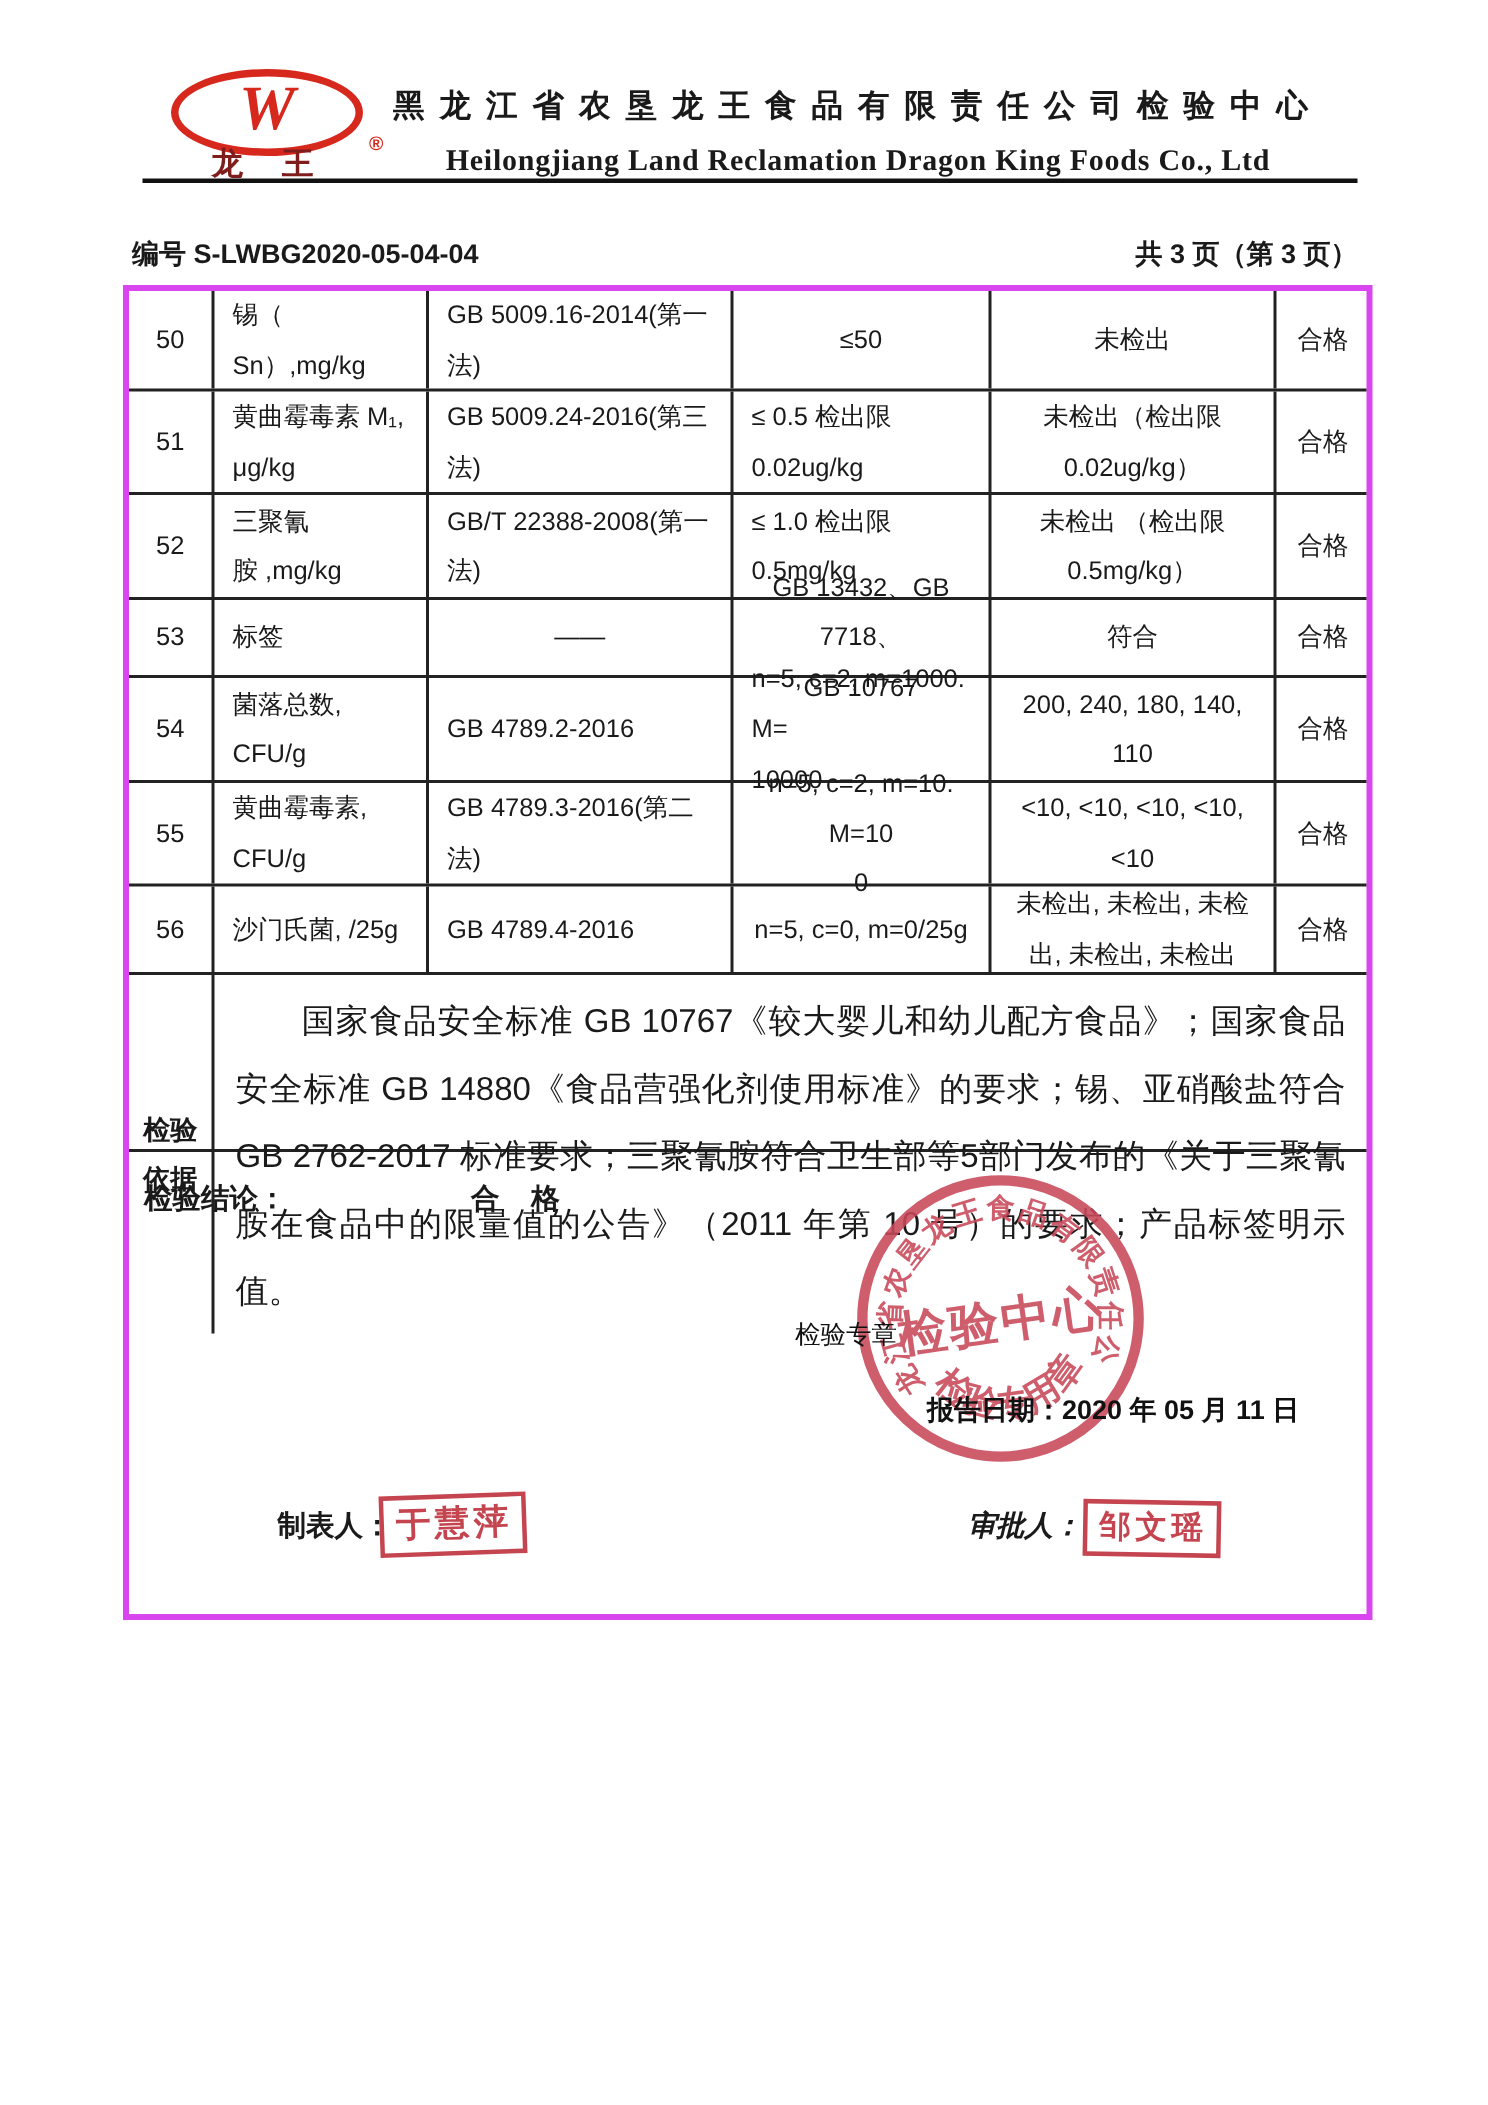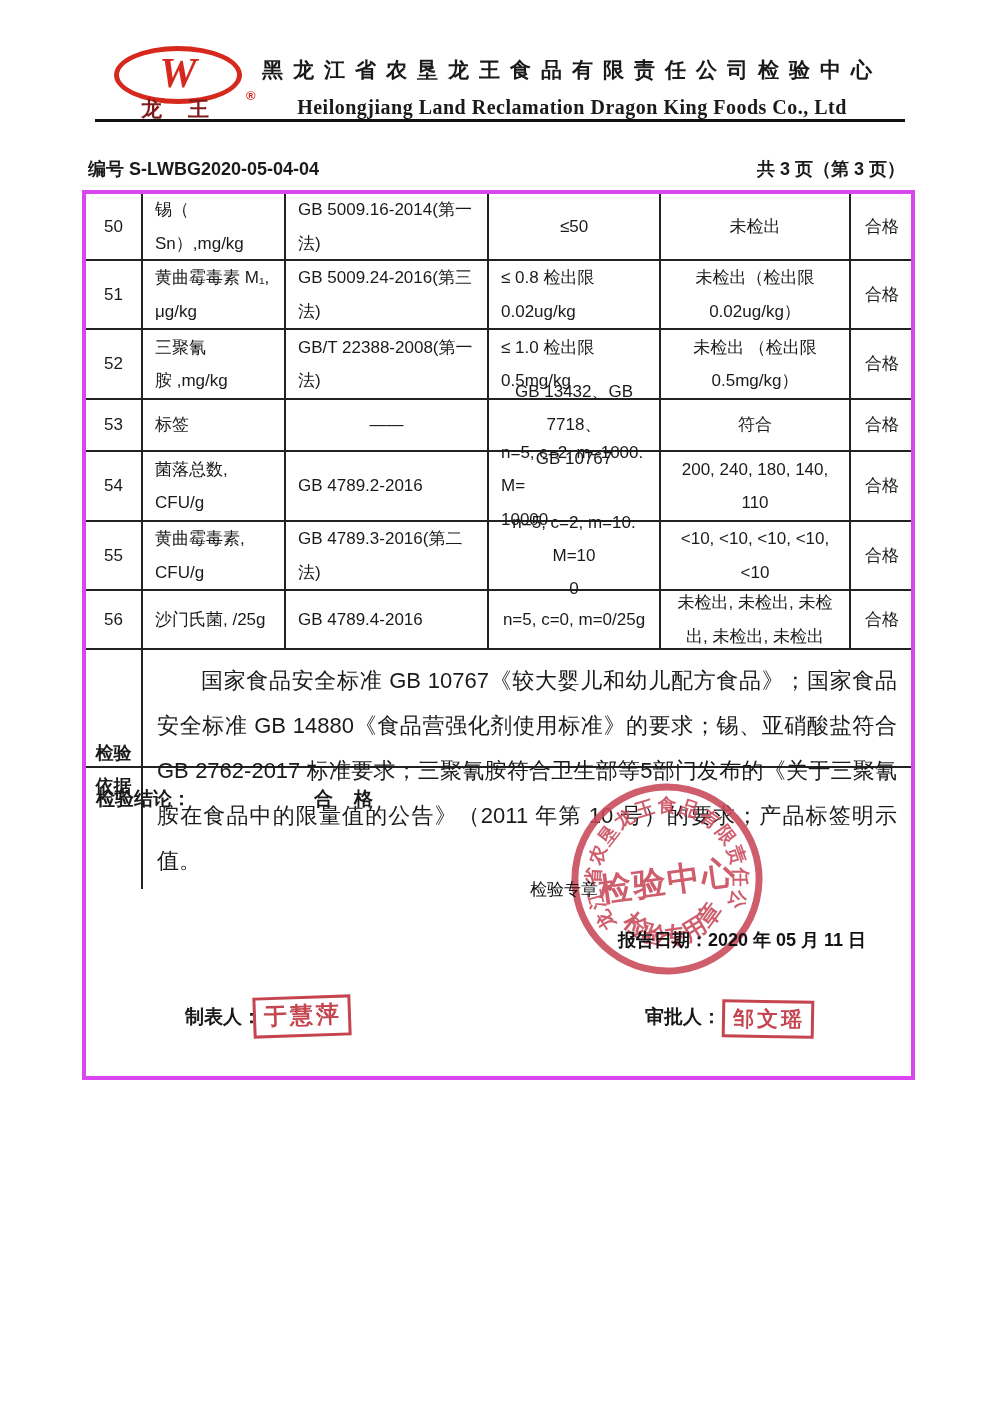--- a/index.html
+++ b/index.html
@@ -51,21 +51,21 @@
   .concl-value { position:absolute; left:228px; top:18px; font-size:19px; font-weight:bold; white-space:pre; }
   .seal-note { position:absolute; left:444px; top:110px; font-size:17px; color:#111; z-index:3; }
   .report-date { position:absolute; left:532px; top:160px; font-size:18px; font-weight:bold; color:#111; z-index:3; }
   .seal-wrap { position:absolute; left:482px; top:12px; width:198px; height:198px;
                opacity:0.88; transform:rotate(-8deg); z-index:2; }
 
   
   .footer { position:absolute; left:0; top:996px; width:992px; height:60px; }
   .sig-label { position:absolute; font-size:19px; font-weight:bold; top:8px; }
   .sig-label.prep { left:185px; }
-  .sig-label.appr { left:645px; }
+  .sig-label.appr { left:645px;font-style:italic; }
   .name-seal { position:absolute; border:3px solid #c4454f; color:#c4454f; font-weight:bold;
                font-size:23px; letter-spacing:3px; padding:3px 6px 4px 8px; line-height:1.2;
                background:transparent; white-space:nowrap; }
   .name-seal.prep { left:253px; top:0px; transform:rotate(-2deg); }
   .name-seal.appr { left:722px; top:4px; transform:rotate(1deg); font-size:21px; }
 </style>
 </head>
 <body>
 
 <div class="page">
@@ -100,21 +100,21 @@
       <div class="cell r0 c-center">未检出</div>
       <div class="cell r0 c-center">合格</div>
     </div>
 
     <div class="trow">
       <div class="cell r1 c-center">51</div>
       <div class="cell r1 c-left">黄曲霉毒素 M₁,
 μg/kg</div>
       <div class="cell r1 c-left">GB 5009.24-2016(第三
 法)</div>
-      <div class="cell r1 c-left">≤ 0.8 检出限
+      <div class="cell r1 c-left">≤ 0.5 检出限
 0.02ug/kg</div>
       <div class="cell r1 c-center">未检出（检出限
 0.02ug/kg）</div>
       <div class="cell r1 c-center">合格</div>
     </div>
 
     <div class="trow">
       <div class="cell r2 c-center">52</div>
       <div class="cell r2 c-left">三聚氰
 胺 ,mg/kg</div>

